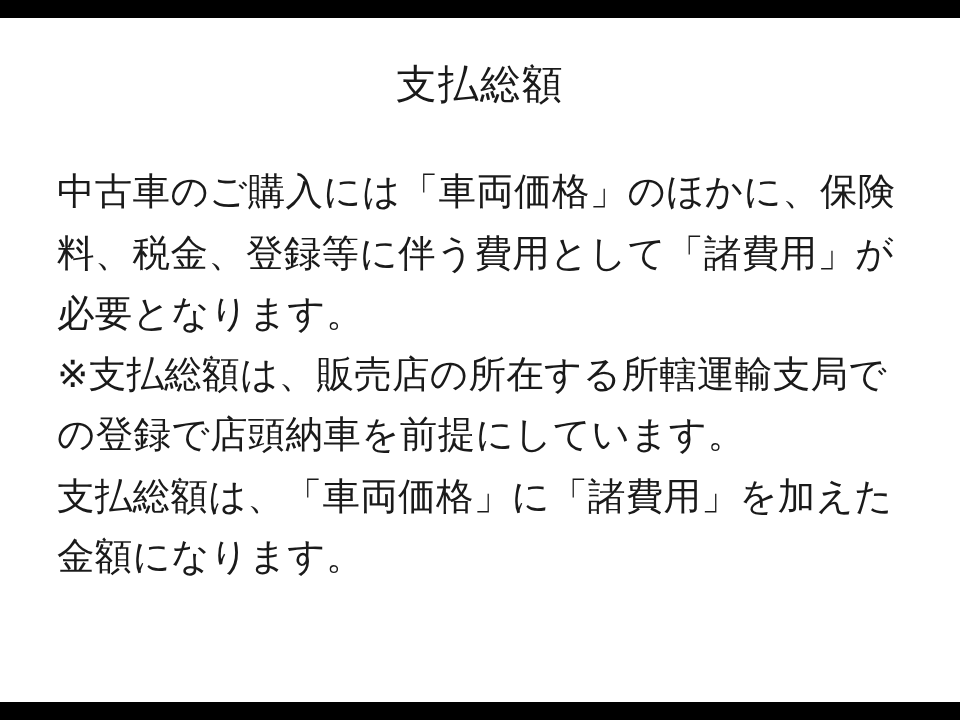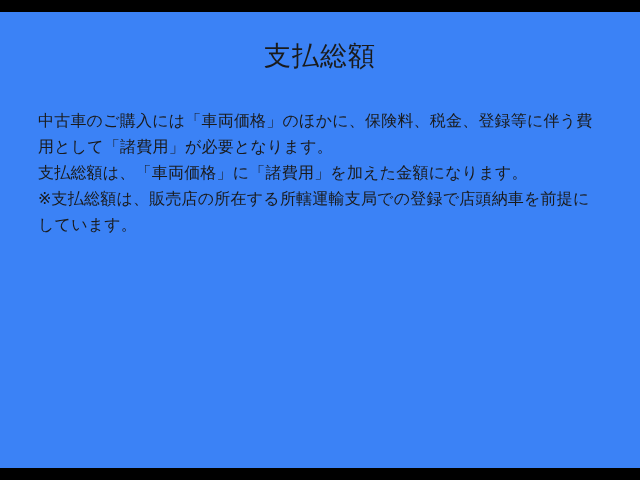--- a/index.html
+++ b/index.html
@@ -12,49 +12,49 @@
     background: #000000;
     font-family: "DejaVu Sans", "Liberation Sans", sans-serif;
     overflow: hidden;
   }
   .slide {
     position: absolute;
     left: 0;
     top: 12px;
     width: 640px;
     height: 456px;
-    background: #3b82f6;
+    background: #ffffff;
     box-sizing: border-box;
   }
   .title {
     text-align: center;
     font-size: 27px;
     color: #1a1a1a;
     margin: 26px 0 0 0;
     letter-spacing: 1px;
     font-weight: normal;
   }
   .body-text {
     margin: 34px 40px 0 38px;
-    font-size: 16px;
+    font-size: 25px;
     line-height: 1.62;
     color: #1a1a1a;
     letter-spacing: 0.2px;
   }
   .para {
     margin: 0;
     padding: 0;
   }
   .para + .para {
     margin-top: 0;
   }
 </style>
 </head>
 <body>
 
 <div class="slide">
   <h1 class="title">支払総額</h1>
   <div class="body-text">
     <p class="para">中古車のご購入には「車両価格」のほかに、保険料、税金、登録等に伴う費用として「諸費用」が必要となります。</p>
+    <p class="para">※支払総額は、販売店の所在する所轄運輸支局での登録で店頭納車を前提にしています。</p>
     <p class="para">支払総額は、「車両価格」に「諸費用」を加えた金額になります。</p>
-    <p class="para">※支払総額は、販売店の所在する所轄運輸支局での登録で店頭納車を前提にしています。</p>
   </div>
 </div>
 
 </body></html>

